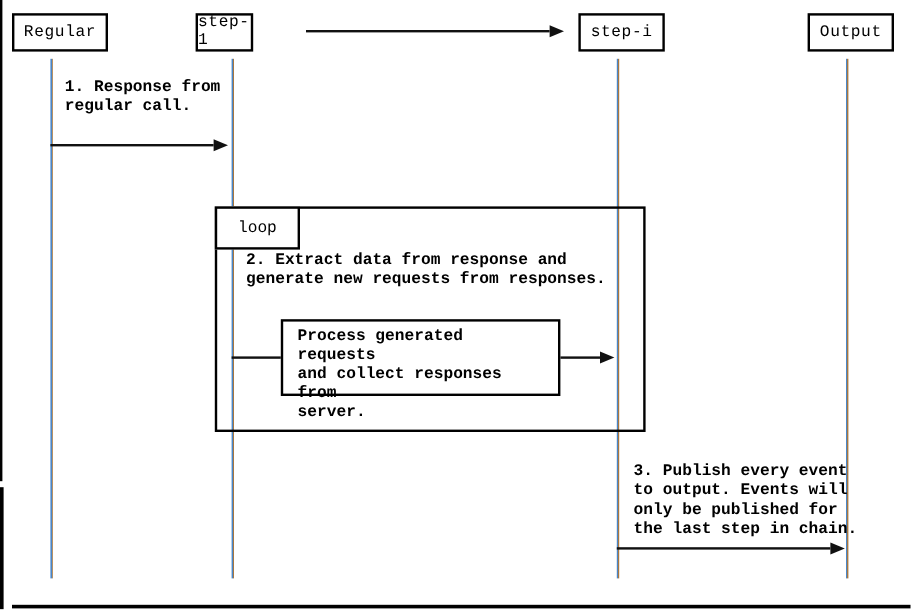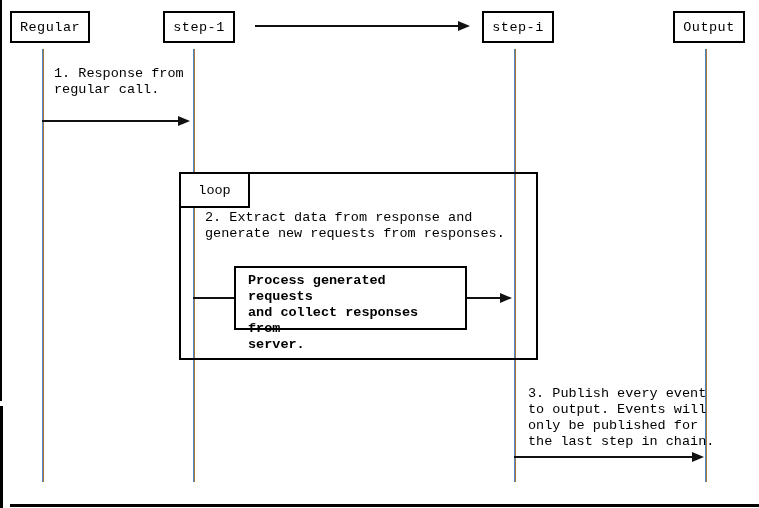--- a/index.html
+++ b/index.html
@@ -67,20 +67,21 @@
     border-top: 5px solid transparent;
     border-bottom: 5px solid transparent;
   }
   
   .msg-text {
     position: absolute;
     font-size: 13.5px;
     line-height: 16px;
     white-space: pre-line;
     z-index: 5;
+    font-weight: bold;
   }
   
   .fragment {
     position: absolute;
     border: 2px solid var(--color-border);
     background: transparent;
     z-index: 2;
   }
   .fragment-label {
     position: absolute;
@@ -109,21 +110,21 @@
 
 <div class="canvas">
 
   <div class="win-border" style="left:0; top:0; width:2px; height:401px;"></div>
   <div class="win-border" style="left:0; top:406px; width:3px; height:102px;"></div>
   <div class="win-border" style="left:10px; top:504px; width:749px; height:3px;"></div>
 
   <div class="actor" style="left:10px; top:11px; width:80px;">
     <span>Regular</span>
   </div>
-  <div class="actor" style="left:163px; top:11px; width:72px;justify-content:center;">
+  <div class="actor" style="left:163px; top:11px; width:48px;justify-content:center;">
     <span>step-1</span>
   </div>
   <div class="actor" style="left:482px; top:11px; width:72px;">
     <span>step-i</span>
   </div>
   <div class="actor" style="left:673px; top:11px; width:72px;">
     <span>Output</span>
   </div>
 
   <div class="arrow" style="left:255px; top:25px; width:203px;">

